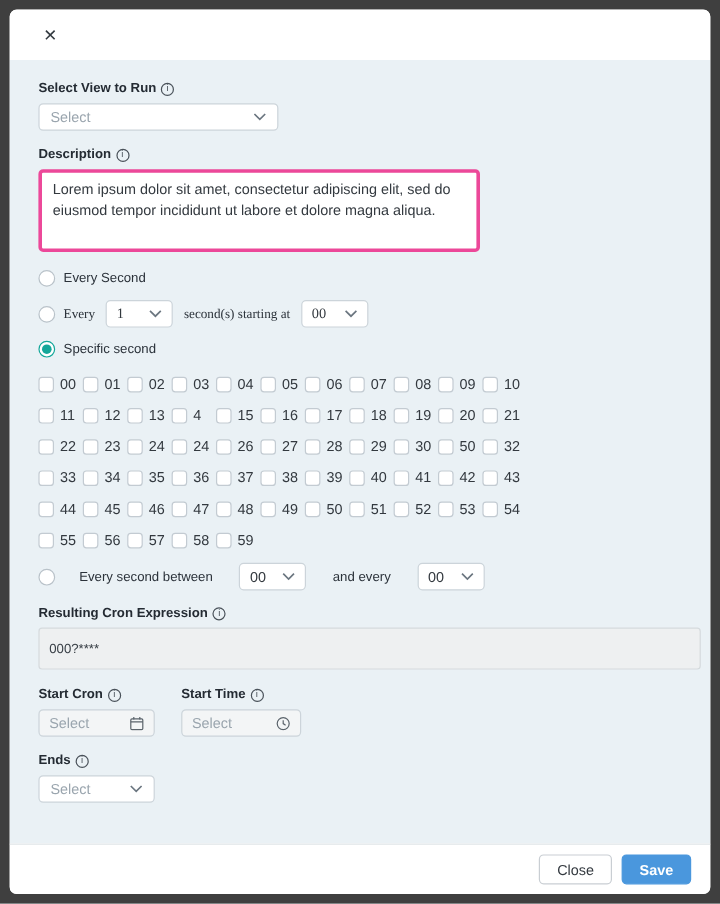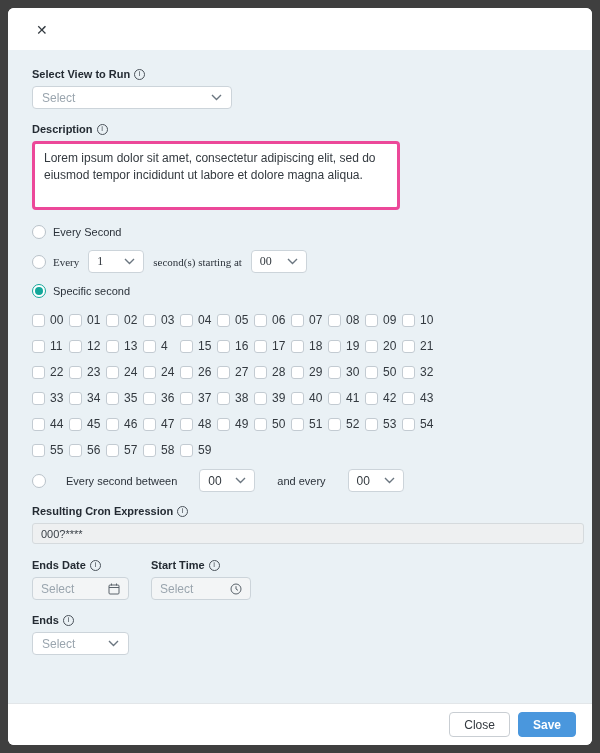--- a/index.html
+++ b/index.html
@@ -111,21 +111,21 @@
     cursor: pointer;
   }
   .cb {
     width: 13px; height: 13px; background: #fff;
     border: 1px solid #c3cbd2; border-radius: 3px; flex: 0 0 auto;
   }
   .cb-label { font-size: 12px; color: #33393f; }
   
   .cron-section { margin-top: 13px; }
   .cron-input {
-    width: 552px; height: 21px;
+    width: 552px; height: 35px;
     background: #eef0f1; border: 1px solid #d5dadd; border-radius: 3px;
     font-size: 11px; color: #3a4148; padding: 0 8px;
     display: flex; align-items: center;
     margin-bottom: 15px;
   }
   
   .dt-row { display: flex; gap: 22px; margin-bottom: 14px; }
   .input-like {
     background: #f3f5f6; border: 1px solid #ccd4da; border-radius: 4px;
     height: 23px; display: inline-flex; align-items: center; justify-content: space-between;
@@ -474,21 +474,21 @@
       <div class="field-label">
         <span>Resulting Cron Expression</span>
         <i class="info-icon">i</i>
       </div>
       <div class="cron-input">000?****</div>
     </div>
 
     <div class="dt-row">
       <div>
         <div class="field-label">
-          <span>Ends Date</span>
+          <span>Start Cron</span>
           <i class="info-icon">i</i>
         </div>
         <div class="input-like w-date">
           <span class="ph">Select</span>
           <svg class="icon-svg" width="12" height="12" viewBox="0 0 12 12">
               <rect x="1" y="2" width="10" height="9" rx="1" fill="none" stroke="#5a636b" stroke-width="1"></rect>
               <line x1="1" y1="4.5" x2="11" y2="4.5" stroke="#5a636b" stroke-width="1"></line>
               <line x1="3.5" y1="0.5" x2="3.5" y2="2.5" stroke="#5a636b" stroke-width="1"></line>
               <line x1="8.5" y1="0.5" x2="8.5" y2="2.5" stroke="#5a636b" stroke-width="1"></line>
             </svg>

